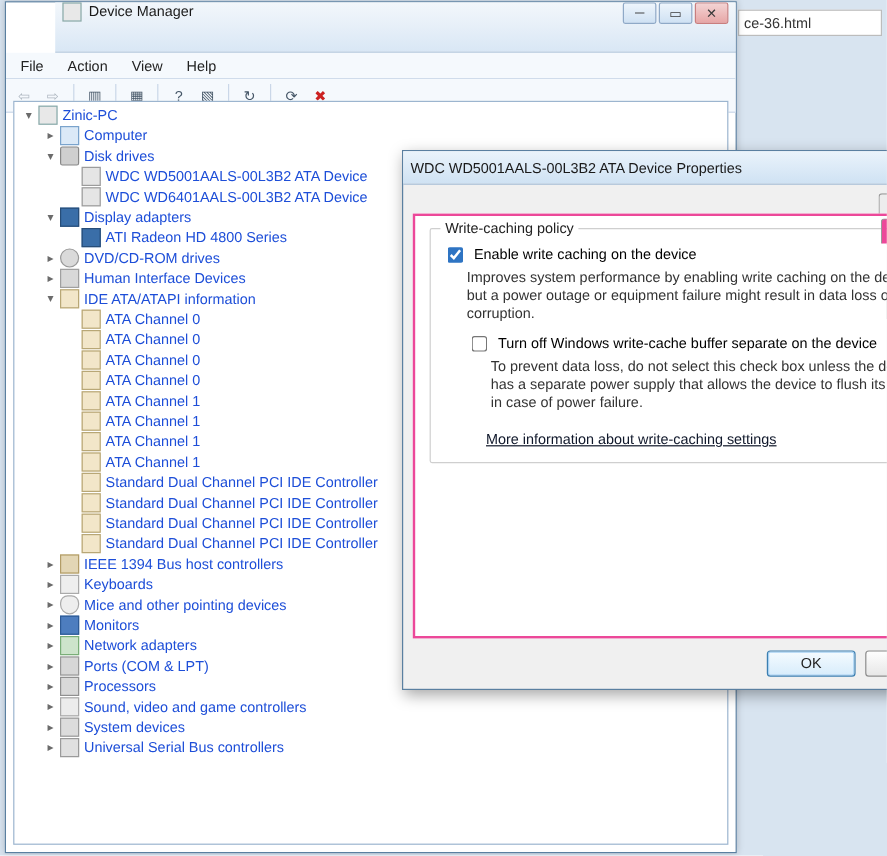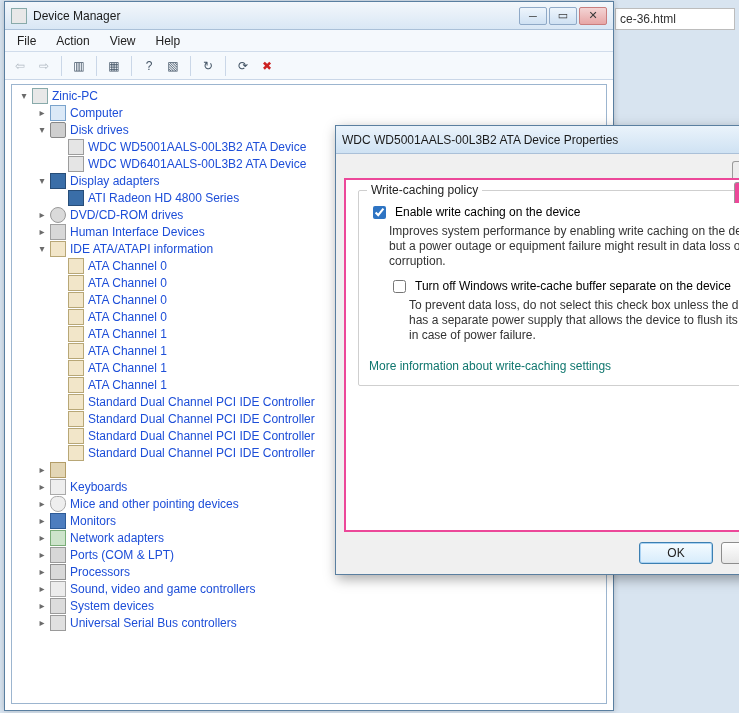--- a/index.html
+++ b/index.html
@@ -6,22 +6,22 @@
   body { margin: 0; background: #d8e4f0; width: 739px; height: 713px; position: relative; overflow: hidden; }
 
   
   .bg-browser { position:absolute; top:8px; left:615px; width:120px; height:22px;
     background:#fff; border:1px solid #bcbcbc; display:flex; align-items:center;
     padding:0 4px; color:#333; }
   
   
   .win-devmgr { position:absolute; left:4px; top:1px; width:610px; height:710px;
     border:1px solid #5a7fa0; background:#fff; box-shadow:0 0 6px rgba(0,0,0,.2); }
-  .titlebar { height:28px; background:linear-gradient(#f3f7fb,#d9e7f5);
-    border-bottom:1px solid #aac0d8; display:flex; align-items:center; padding:0 6px; }
+  .titlebar { height:42px; background:linear-gradient(#f3f7fb,#d9e7f5);
+    border-bottom:1px solid #aac0d8; display:flex; padding:0 6px;margin-left:41px; }
   .titlebar .ticon { width:16px; height:16px; margin-right:6px; }
   .titlebar .title { flex:1; color:#1a1a1a; }
   .win-btns { display:flex; gap:2px; }
   .win-btn { width:28px; height:18px; border:1px solid #8fa9c7; background:linear-gradient(#eef5fc,#cfe1f3);
     border-radius:2px; display:flex; align-items:center; justify-content:center; font-size:11px; color:#3a3a3a; }
   .win-btn.close { background:linear-gradient(#f3d4d4,#e7a6a6); border-color:#c97e7e; }
   .menubar { height:22px; background:#f5f9fd; border-bottom:1px solid #d0dceb;
     display:flex; align-items:center; padding:0 4px; gap:4px; }
   .menu-item { padding:2px 8px; color:#222; }
   .toolbar { height:28px; background:#f5f9fd; border-bottom:1px solid #cad7e8;
@@ -74,21 +74,21 @@
   .tab.active { background:#ec4899; z-index:2; }
   .tab:not(.active){ background:#ededed; }
   .tab + .tab { margin-left:-1px; }
   .tab-body { position:absolute; left:8px; right:8px; top:52px; bottom:42px;
     background:#fff; border:2px solid #ec4899; padding:10px 12px; }
   .groupbox { border:1px solid #cfcfcf; border-radius:2px; padding:10px 10px 12px 10px; position:relative; }
   .groupbox > .legend { position:absolute; top:-8px; left:8px; background:#fff; padding:0 4px; color:#222; }
   .chk-row { display:flex; align-items:flex-start; gap:6px; margin-top:4px; }
   .chk { width:13px; height:13px; margin-top:1px; accent-color:#2e74c3; }
   .desc { color:#333; margin:2px 0 10px 20px; line-height:1.25; }
-  .link { color:#0f766e; cursor:pointer; margin-top:6px; display:inline-block; }
+  .link { color:#0f172a; text-decoration:underline; cursor:pointer; margin-top:6px; display:inline-block;margin-left:36px; }
   .dlg-btns { position:absolute; right:10px; bottom:10px; display:flex; gap:8px; }
   .dlg-btn { min-width:74px; height:22px; border:1px solid #8d8d8d; border-radius:3px;
     background:linear-gradient(#fefefe,#e7e7e7); color:#222; display:flex; align-items:center; justify-content:center; }
   .dlg-btn.default { border:1px solid #3c7fb1; box-shadow:inset 0 0 0 1px #a9d2f3; background:linear-gradient(#f5fbff,#d7ecfb);margin-left:25px; }
 </style>
 </head>
 <body>
 
 <div class="bg-browser">
   <span>ce-36.html</span>
@@ -291,20 +291,21 @@
                       <span class="dev-icon ic-ide"></span>
                       <span class="node-label">Standard Dual Channel PCI IDE Controller</span>
                     </div>
                   </li>
                 </ul>
               </li>
               <li>
                 <div class="node">
                   <span class="expander">▸</span>
                   <span class="dev-icon ic-1394"></span>
+                  <span class="node-label">IEEE 1394 Bus host controllers</span>
                 </div>
               </li>
               <li>
                 <div class="node">
                   <span class="expander">▸</span>
                   <span class="dev-icon ic-kbd"></span>
                   <span class="node-label">Keyboards</span>
                 </div>
               </li>
               <li>

